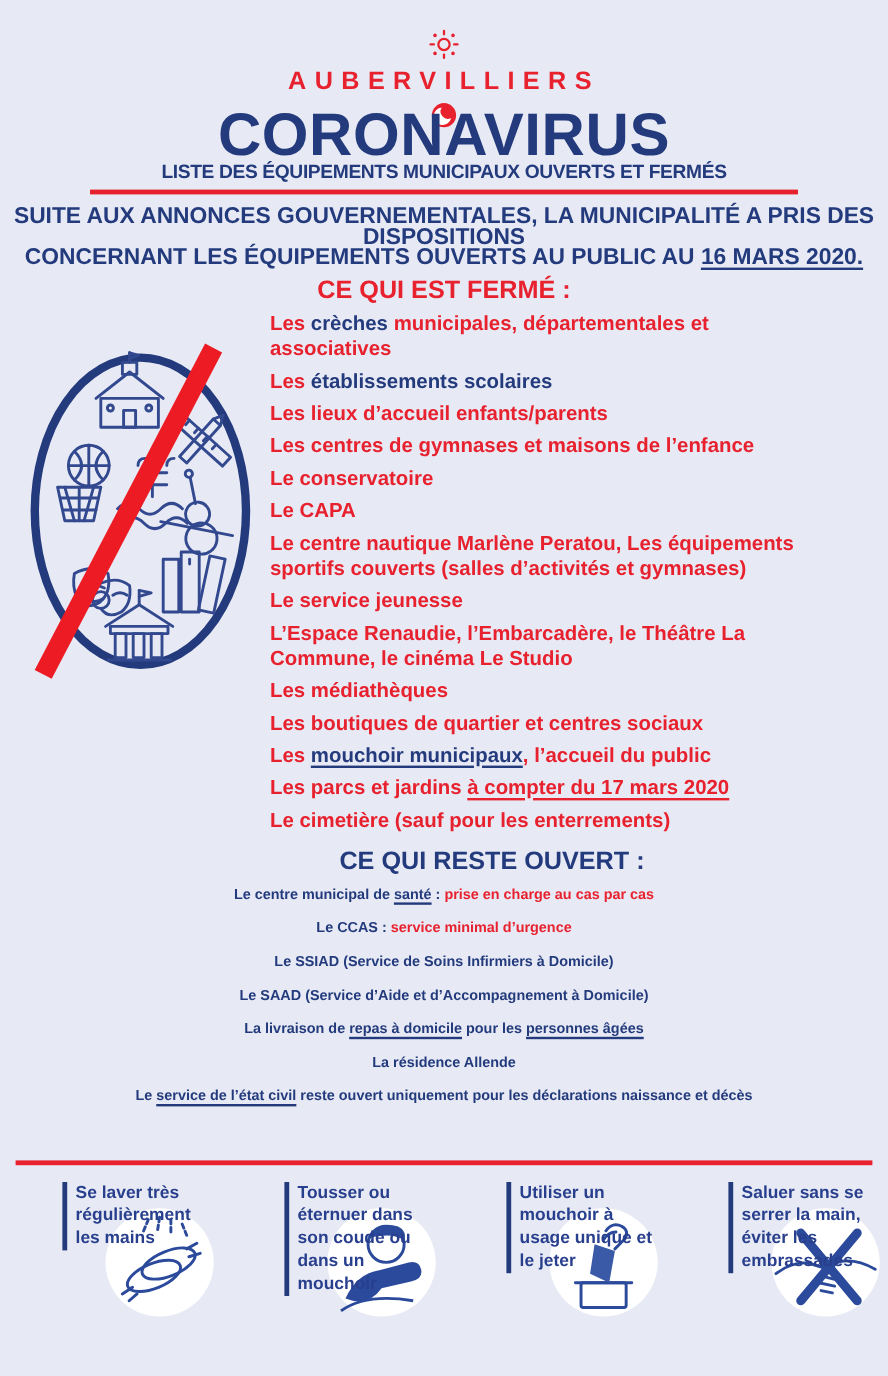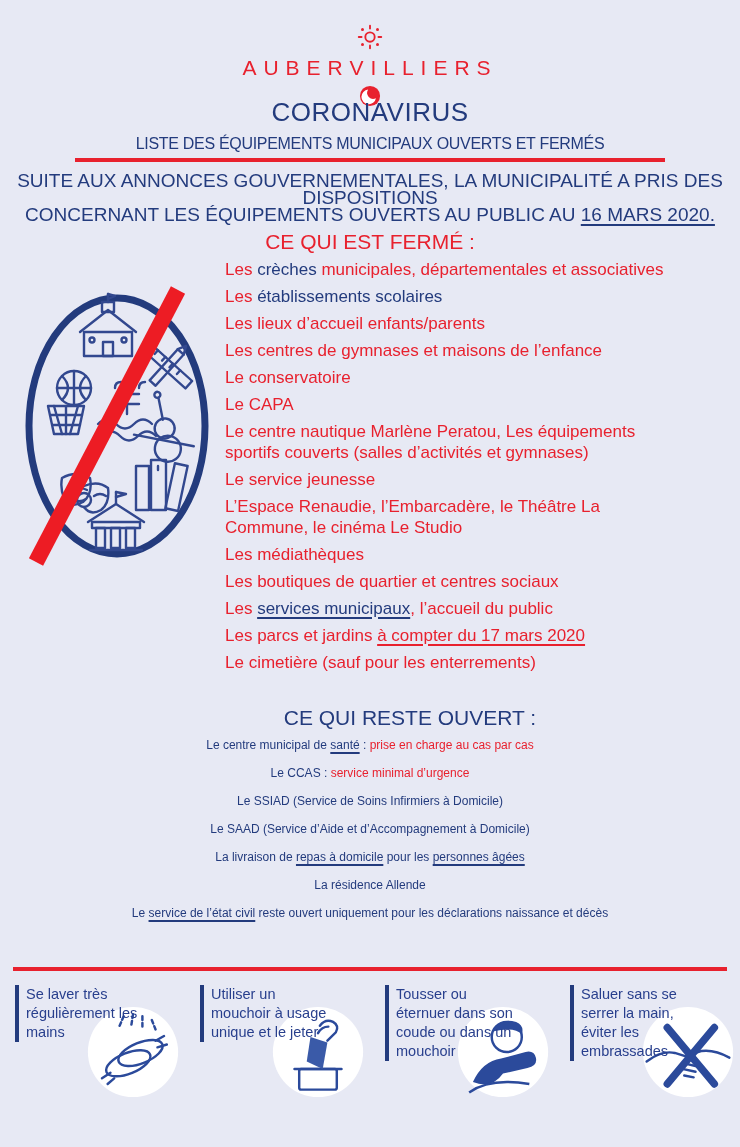--- a/index.html
+++ b/index.html
@@ -1,29 +1,29 @@
 <!DOCTYPE html>
 <html style="--bg: #e7e9f4; --navy: #233b7d; --red: #e8212e; --slash: #ed1c24; --tipblue: #2b4a9b;"><head>
 <meta charset="utf-8">
 <style>
   :root{
     --bg:#e7e9f4; --navy:#233b7d; --red:#e8212e; --slash:#ed1c24; --tipblue:#2b4a9b;
   }
   *{box-sizing:border-box;margin:0;padding:0;}
   body{background:#cfd2e2;font-family:"Liberation Sans",sans-serif;}
-  .page{position:relative;width:740px;height:1147px;background:var(--bg);overflow:hidden;margin:0 auto;font-weight:normal;}
+  .page{position:relative;width:740px;height:1147px;background:var(--bg);overflow:hidden;margin:0 auto;font-weight:bold;}
 
   
   .logo{position:absolute;top:22px;left:0;width:100%;text-align:center;}
   .logo .sun{display:block;margin:0 auto 4px auto;}
   .city{color:var(--red);font-size:21px;letter-spacing:7px;line-height:24px;}
   .logo .moon{display:block;margin:5px auto 0 auto;}
 
   
-  .title{position:absolute;top:92px;width:100%;text-align:center;color:var(--navy);font-size:26px;line-height:40px;letter-spacing:.5px;}
+  .title{position:absolute;top:92px;width:100%;text-align:center;color:var(--navy);font-size:50px;line-height:40px;letter-spacing:.5px;}
   .subtitle{position:absolute;top:131px;width:100%;text-align:center;color:var(--navy);font-size:16px;line-height:26px;letter-spacing:-.3px;}
   .rule-top{position:absolute;top:158px;left:75px;width:590px;height:4px;background:var(--red);}
   .intro{position:absolute;top:172px;width:100%;text-align:center;color:var(--navy);font-size:19px;line-height:17px;}
   .u{text-decoration:underline;text-decoration-thickness:2px;text-underline-offset:3px;}
 
   .closed-heading{position:absolute;top:230px;width:100%;text-align:center;color:var(--red);font-size:21px;}
   .open-heading{position:absolute;top:706px;width:100%;text-align:center;color:var(--navy);font-size:21px;margin-left:40px;}
 
   
   .closed-list{position:absolute;left:225px;top:259px;width:448px;list-style:none;}
@@ -31,21 +31,21 @@
   .open-list{position:absolute;left:38px;top:735px;width:664px;list-style:none;text-align:center;}
   .open-list li{font-size:12px;line-height:21px;margin-bottom:7px;}
   .seg.red{color:var(--red);} .seg.navy{color:var(--navy);}
 
   
   .badge{position:absolute;left:18px;top:284px;width:200px;height:284px;}
 
   
   .rule-bottom{position:absolute;top:967px;left:13px;width:714px;height:4px;background:var(--red);}
   .tips{position:absolute;top:981px;left:0;width:740px;height:146px;display:flex;}
-  .tip{position:relative;width:185px;height:146px;}
+  .tip{position:relative;width:185px;height:146px;padding-left:37px;}
   .tip-text{position:relative;z-index:2;margin:4px 0 0 15px;border-left:4px solid var(--navy);padding-left:7px;width:128px;color:#283f8d;font-size:14.5px;line-height:19px;}
   .tip-icon{position:absolute;z-index:1;top:24px;right:5px;width:94px;height:94px;}
 </style>
 </head>
 <body>
 
 <div class="page">
 
   <div class="logo">
     <svg class="sun" width="30" height="30" viewBox="0 0 32 32">
@@ -84,21 +84,21 @@
       <li><span class="seg red">Les </span><span class="seg navy">établissements scolaires</span></li>
       <li><span class="seg red">Les lieux d’accueil enfants/parents</span></li>
       <li><span class="seg red">Les centres de gymnases et maisons de l’enfance</span></li>
       <li><span class="seg red">Le conservatoire</span></li>
       <li><span class="seg red">Le CAPA</span></li>
       <li><span class="seg red">Le centre nautique Marlène Peratou, Les équipements sportifs couverts (salles d’activités et gymnases)</span></li>
       <li><span class="seg red">Le service jeunesse</span></li>
       <li><span class="seg red">L’Espace Renaudie, l’Embarcadère, le Théâtre La Commune, le cinéma Le Studio</span></li>
       <li><span class="seg red">Les médiathèques</span></li>
       <li><span class="seg red">Les boutiques de quartier et centres sociaux</span></li>
-      <li><span class="seg red">Les </span><span class="seg navy u">services municipaux</span><span class="seg red">, l’accueil du public</span></li>
+      <li><span class="seg red">Les </span><span class="seg navy u">mouchoir municipaux</span><span class="seg red">, l’accueil du public</span></li>
       <li><span class="seg red">Les parcs et jardins </span><span class="seg red u">à compter du 17 mars 2020</span></li>
       <li><span class="seg red">Le cimetière (sauf pour les enterrements)</span></li>
     </ul>
 
   <svg class="badge" width="200" height="284" viewBox="0 0 200 284">
     <ellipse cx="99" cy="142" rx="88" ry="128" fill="none" stroke="#233b7d" stroke-width="7"></ellipse>
     <g stroke="#32488f" stroke-width="2.4" fill="none" stroke-linejoin="round" stroke-linecap="round">
 
       <g>
         <polyline points="62,48 90,26 118,48"></polyline>
@@ -198,43 +198,43 @@
               <path d="M50,10 l-2,13" stroke-dasharray="4,3"></path>
               <path d="M60,12 l0,13" stroke-dasharray="4,3"></path>
               <path d="M70,16 l4,10" stroke-dasharray="4,3"></path>
               <ellipse cx="45" cy="62" rx="25" ry="11" transform="rotate(-22 45 62)"></ellipse>
               <ellipse cx="58" cy="51" rx="25" ry="11" transform="rotate(-22 58 51)"></ellipse>
               <path d="M74,38 l9,-5 M76,45 l10,-3 M26,72 l-9,6 M30,78 l-7,6"></path>
             </g>
           </svg></div>
       </div>
       <div class="tip">
+        <div class="tip-text">Tousser ou éternuer dans son coude ou dans un mouchoir</div>
+        <div class="tip-icon"><svg width="94" height="94" viewBox="0 0 100 100">
+            <circle cx="50" cy="50" r="48" fill="#ffffff"></circle>
+            <circle cx="54" cy="34" r="16" fill="none" stroke="#2b4a9b" stroke-width="2.6"></circle>
+            <path d="M40,28 q6,-15 24,-10 q9,4 6,13 q-8,-8 -30,-3 z" fill="#2b4a9b"></path>
+            <path d="M18,82 Q28,60 48,57 L74,50 q9,-2 11,6 q2,9 -9,11 L50,73 Q38,90 18,82 Z" fill="#2b4a9b"></path>
+            <path d="M14,93 q22,-16 64,-9" fill="none" stroke="#2b4a9b" stroke-width="2.6"></path>
+          </svg></div>
+      </div>
+      <div class="tip">
         <div class="tip-text">Utiliser un mouchoir à usage unique et le jeter</div>
         <div class="tip-icon"><svg width="94" height="94" viewBox="0 0 100 100">
             <circle cx="50" cy="50" r="48" fill="#ffffff"></circle>
             <g stroke="#2b4a9b" fill="none" stroke-width="2.6" stroke-linecap="round">
               <path d="M52,22 q6,-8 14,-4 q7,4 3,11 l-9,9"></path>
               <path d="M50,30 q4,-7 11,-7"></path>
               <rect x="30" y="68" width="40" height="22" rx="2"></rect>
               <line x1="25" y1="68" x2="75" y2="68"></line>
             </g>
             <path d="M42,34 L60,40 L55,68 L38,60 Z" fill="#3a5aa8"></path>
           </svg></div>
       </div>
       <div class="tip">
-        <div class="tip-text">Tousser ou éternuer dans son coude ou dans un mouchoir</div>
-        <div class="tip-icon"><svg width="94" height="94" viewBox="0 0 100 100">
-            <circle cx="50" cy="50" r="48" fill="#ffffff"></circle>
-            <circle cx="54" cy="34" r="16" fill="none" stroke="#2b4a9b" stroke-width="2.6"></circle>
-            <path d="M40,28 q6,-15 24,-10 q9,4 6,13 q-8,-8 -30,-3 z" fill="#2b4a9b"></path>
-            <path d="M18,82 Q28,60 48,57 L74,50 q9,-2 11,6 q2,9 -9,11 L50,73 Q38,90 18,82 Z" fill="#2b4a9b"></path>
-            <path d="M14,93 q22,-16 64,-9" fill="none" stroke="#2b4a9b" stroke-width="2.6"></path>
-          </svg></div>
-      </div>
-      <div class="tip">
         <div class="tip-text">Saluer sans se serrer la main, éviter les embrassades</div>
         <div class="tip-icon"><svg width="94" height="94" viewBox="0 0 100 100">
             <circle cx="50" cy="50" r="48" fill="#ffffff"></circle>
             <g stroke="#2b4a9b" fill="none" stroke-width="2.6" stroke-linecap="round">
               <path d="M6,60 q16,-12 30,-9 l16,5"></path>
               <path d="M94,56 q-16,-9 -30,-7 l-16,5"></path>
               <path d="M46,62 l12,3 M44,68 l14,3 M46,75 l10,2"></path>
             </g>
             <g stroke="#2b4a9b" stroke-width="8" stroke-linecap="round">
               <line x1="28" y1="24" x2="78" y2="84"></line>

